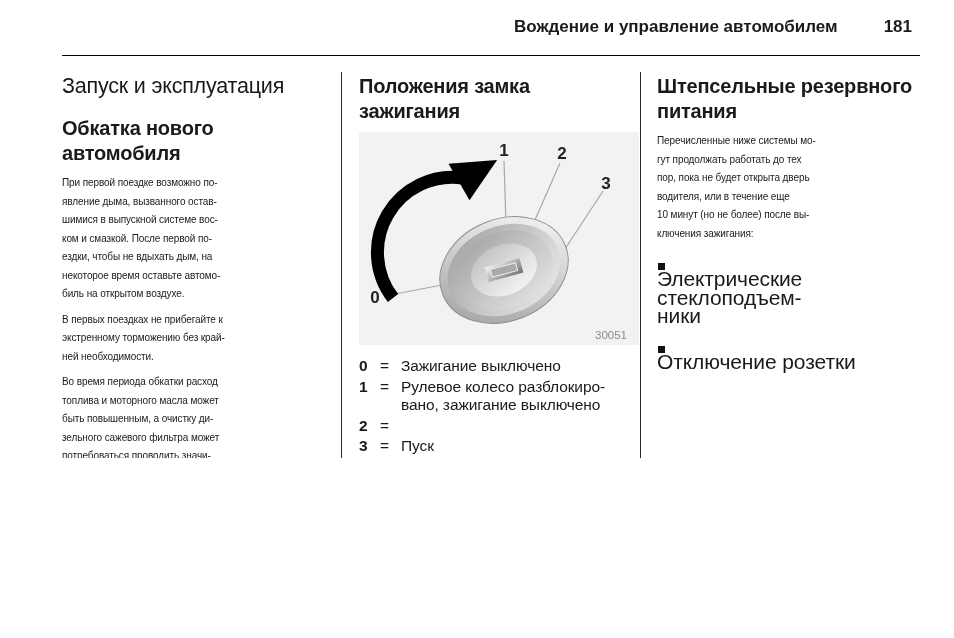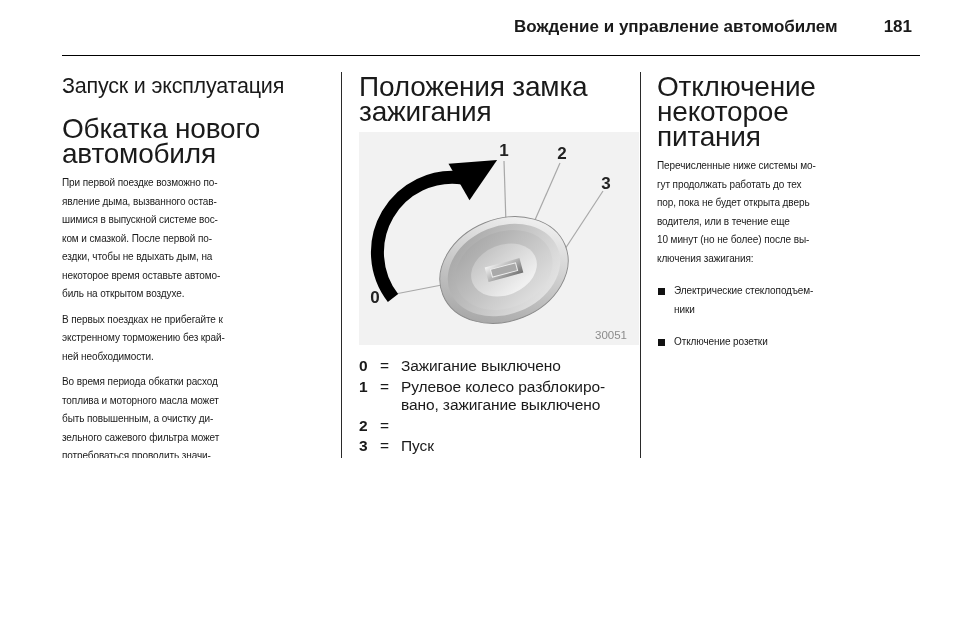--- a/index.html
+++ b/index.html
@@ -26,38 +26,38 @@
   .col { box-sizing:border-box; }
   .col-1 { width:279px; padding-right:14px; }
   .col-2 { width:298px; padding-left:17px; padding-right:2px; }
   .col-3 { flex:1; padding-left:16px; }
 
   h1.sec-title {
     font-size:21.5px; line-height:25px; font-weight:normal;
     margin:2px 0 17px 0; letter-spacing:-0.2px;
   }
   h2.sub-title {
-    font-size:28px; line-height:25px; font-weight:normal;
+    font-size:20px; line-height:25px; font-weight:bold;
     margin:2px 0 8px 0; letter-spacing:-0.2px; white-space:pre-line;
   }
   .col-1 h2.sub-title { margin-top:4px; }
   p.body-text {
     font-size:10px; line-height:18.5px; margin:0 0 7px 0;
     white-space:pre-line; letter-spacing:-0.1px;
   }
   
   .figure-box { margin:6px 0 0 0; width:280px; height:213px; }
   
   .legend { margin-top:12px; font-size:15.5px; line-height:18.5px; }
   .legend-row { display:grid; grid-template-columns:16px 16px 1fr; column-gap:5px; margin-bottom:2px; }
   .legend-num { font-weight:bold; }
   .legend-text { white-space:pre-line; letter-spacing:-0.1px; }
   
   ul.square-list { list-style:none; margin:4px 0 8px 0; padding:0; }
-  ul.square-list li { display:flex; margin:14px 0 8px 0; font-size:10px; line-height:18.5px; }
+  ul.square-list li { display:flex; margin:14px 0 8px 0; font-size:21px; line-height:18.5px;flex-direction:column; }
   .bullet-square { flex:0 0 auto; width:7px; height:7px; background:#111; margin:6px 9px 0 1px; }
 </style>
 </head>
 <body>
 
 <div class="page">
 
   <div class="running-head">
     <span>Вождение и управление автомобилем</span>
     <span>181</span>
@@ -179,21 +179,21 @@
           <span class="legend-num">3</span>
           <span class="legend-eq">=</span>
           <span class="legend-text">Пуск</span>
         </div>
       </div>
     </section>
 
     <div class="vdivider"></div>
 
     <section class="col col-3">
-      <h2 class="sub-title">Отключение некоторое
+      <h2 class="sub-title">Штепсельные резервного
 питания</h2>
       <p class="body-text">Перечисленные ниже системы мо-
 гут продолжать работать до тех
 пор, пока не будет открыта дверь
 водителя, или в течение еще
 10 минут (но не более) после вы-
 ключения зажигания:</p>
       <ul class="square-list">
         <li>
           <span class="bullet-square"></span>

